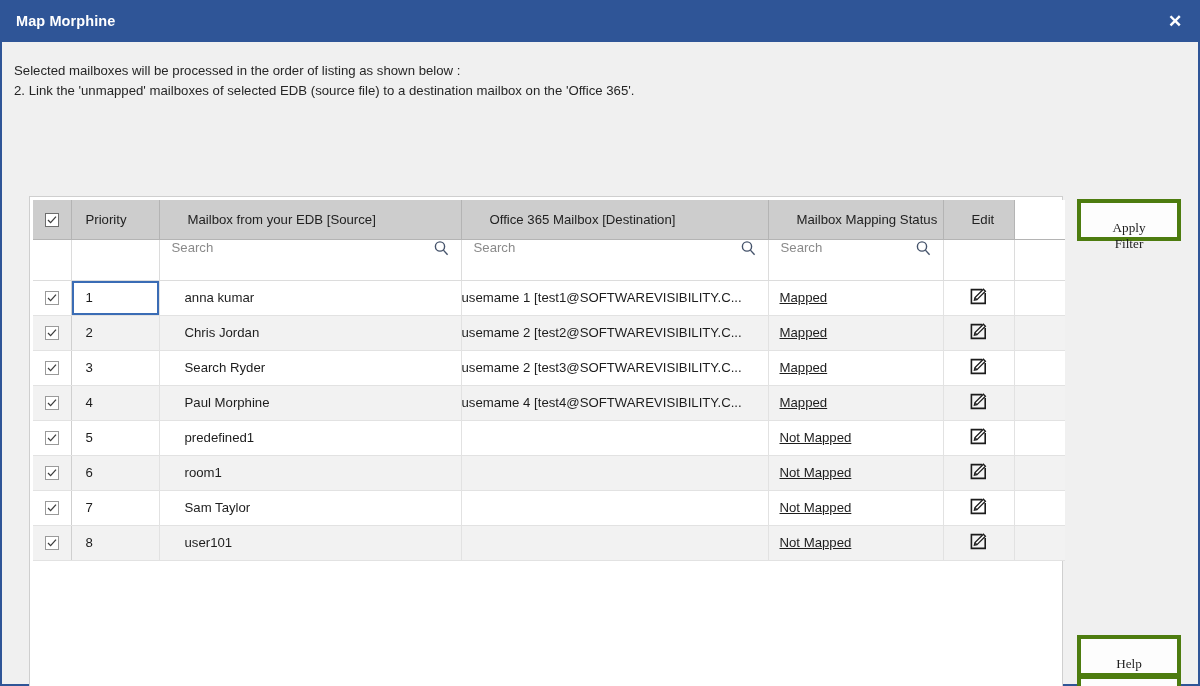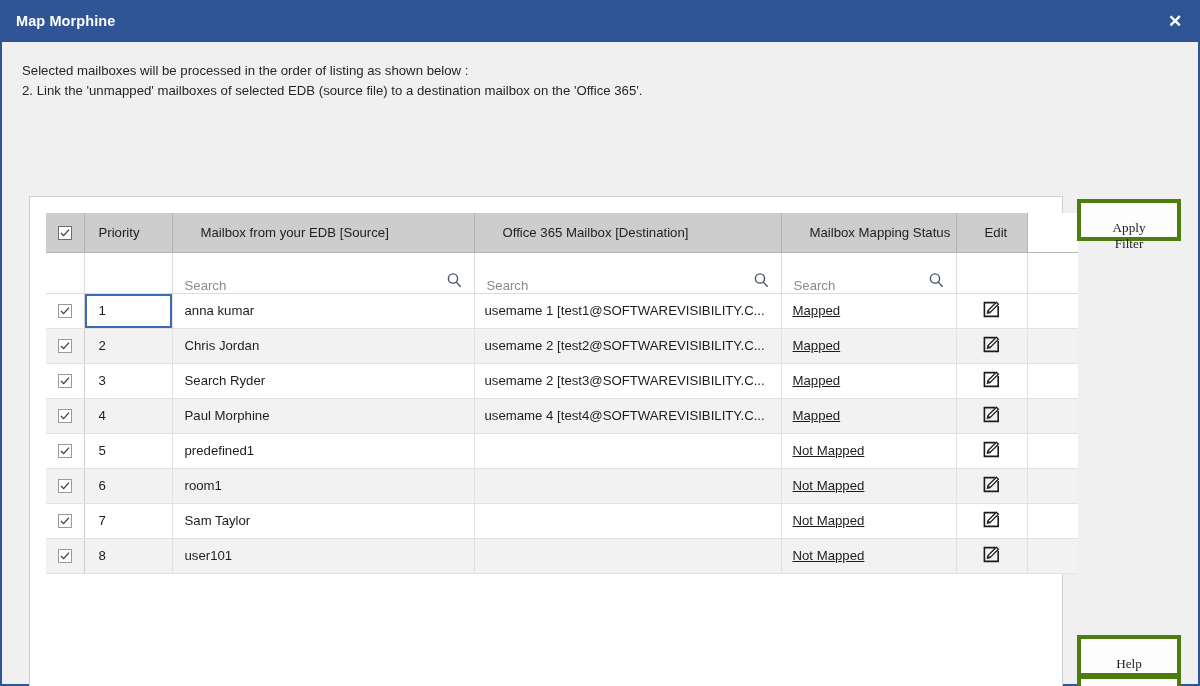--- a/index.html
+++ b/index.html
@@ -52,42 +52,42 @@
   
   #body {
     flex: 1 1 auto;
     background: #f0f0f0;
     position: relative;
   }
 
   
   #instructions {
     position: absolute;
-    left: 20px; top: 19px;
+    left: 12px; top: 19px;
     width: 1050px;
     color: #262626;
     font-size: 13.2px;
     line-height: 19.5px;
   }
   #instructions div { white-space: nowrap; }
 
   
   #grid-panel {
     position: absolute;
     left: 27px; top: 154px;
     width: 1034px; height: 505px;
     background: #ffffff;
     border: 1px solid #cfcfcf;
   }
 
   table.grid {
     border-collapse: collapse;
     table-layout: fixed;
     width: 1032px;
-    margin: 16px;
+    margin: 3px;
   }
   table.grid td, table.grid th { padding: 0; }
 
   
   col.c-chk  { width: 38px; }
   col.c-pri  { width: 88px; }
   col.c-src  { width: 302px; }
   col.c-dst  { width: 307px; }
   col.c-sta  { width: 175px; }
   col.c-edt  { width: 71px; }
@@ -114,21 +114,21 @@
   tr.searchrow td {
     height: 41px;
     background: #ffffff;
     border-right: 1px solid #dcdcdc;
     border-bottom: 1px solid #dcdcdc;
     vertical-align: middle;
   }
   tr.searchrow td.nb { border-right: none; }
   .search-cell {
     display: flex;
-    align-items: flex-end;
+    align-items: flex-start;
     justify-content: space-between;
     padding: 0 11px 0 12px;
     height: 100%;
     gap: 28px;
   }
   .search-ph {
     color: #8a8a8a;
     font-size: 13.2px;
   }
   .mag { flex: 0 0 auto; }
@@ -142,22 +142,22 @@
     color: #1d1d1d;
     vertical-align: middle;
     background: #ffffff;
   }
   tr.datarow.alt td { background: #f2f2f2; }
   tr.datarow td.cell-chk {
     text-align: center;
     border-right: 1px solid #cfcfcf;
   }
   tr.datarow td.cell-pri { padding-left: 14px; }
-  tr.datarow td.cell-src { padding-left: 12px; }
-  tr.datarow td.cell-dst { padding-left: 10px; white-space: nowrap; overflow: hidden; }
+  tr.datarow td.cell-src { padding-left: 25px; }
+  tr.datarow td.cell-dst { white-space: nowrap; overflow: hidden; }
   tr.datarow td.cell-sta { padding-left: 11px; text-decoration: underline; }
   tr.datarow td.cell-edt { text-align: center; }
   tr.datarow td.cell-fil { border-right: none; }
 
   td.focused {
     box-shadow: inset 0 0 0 2px #3a6cb5;
   }
 
   .txt-red   { color: #e8443f; }
   .txt-green { color: #3aa655; }

